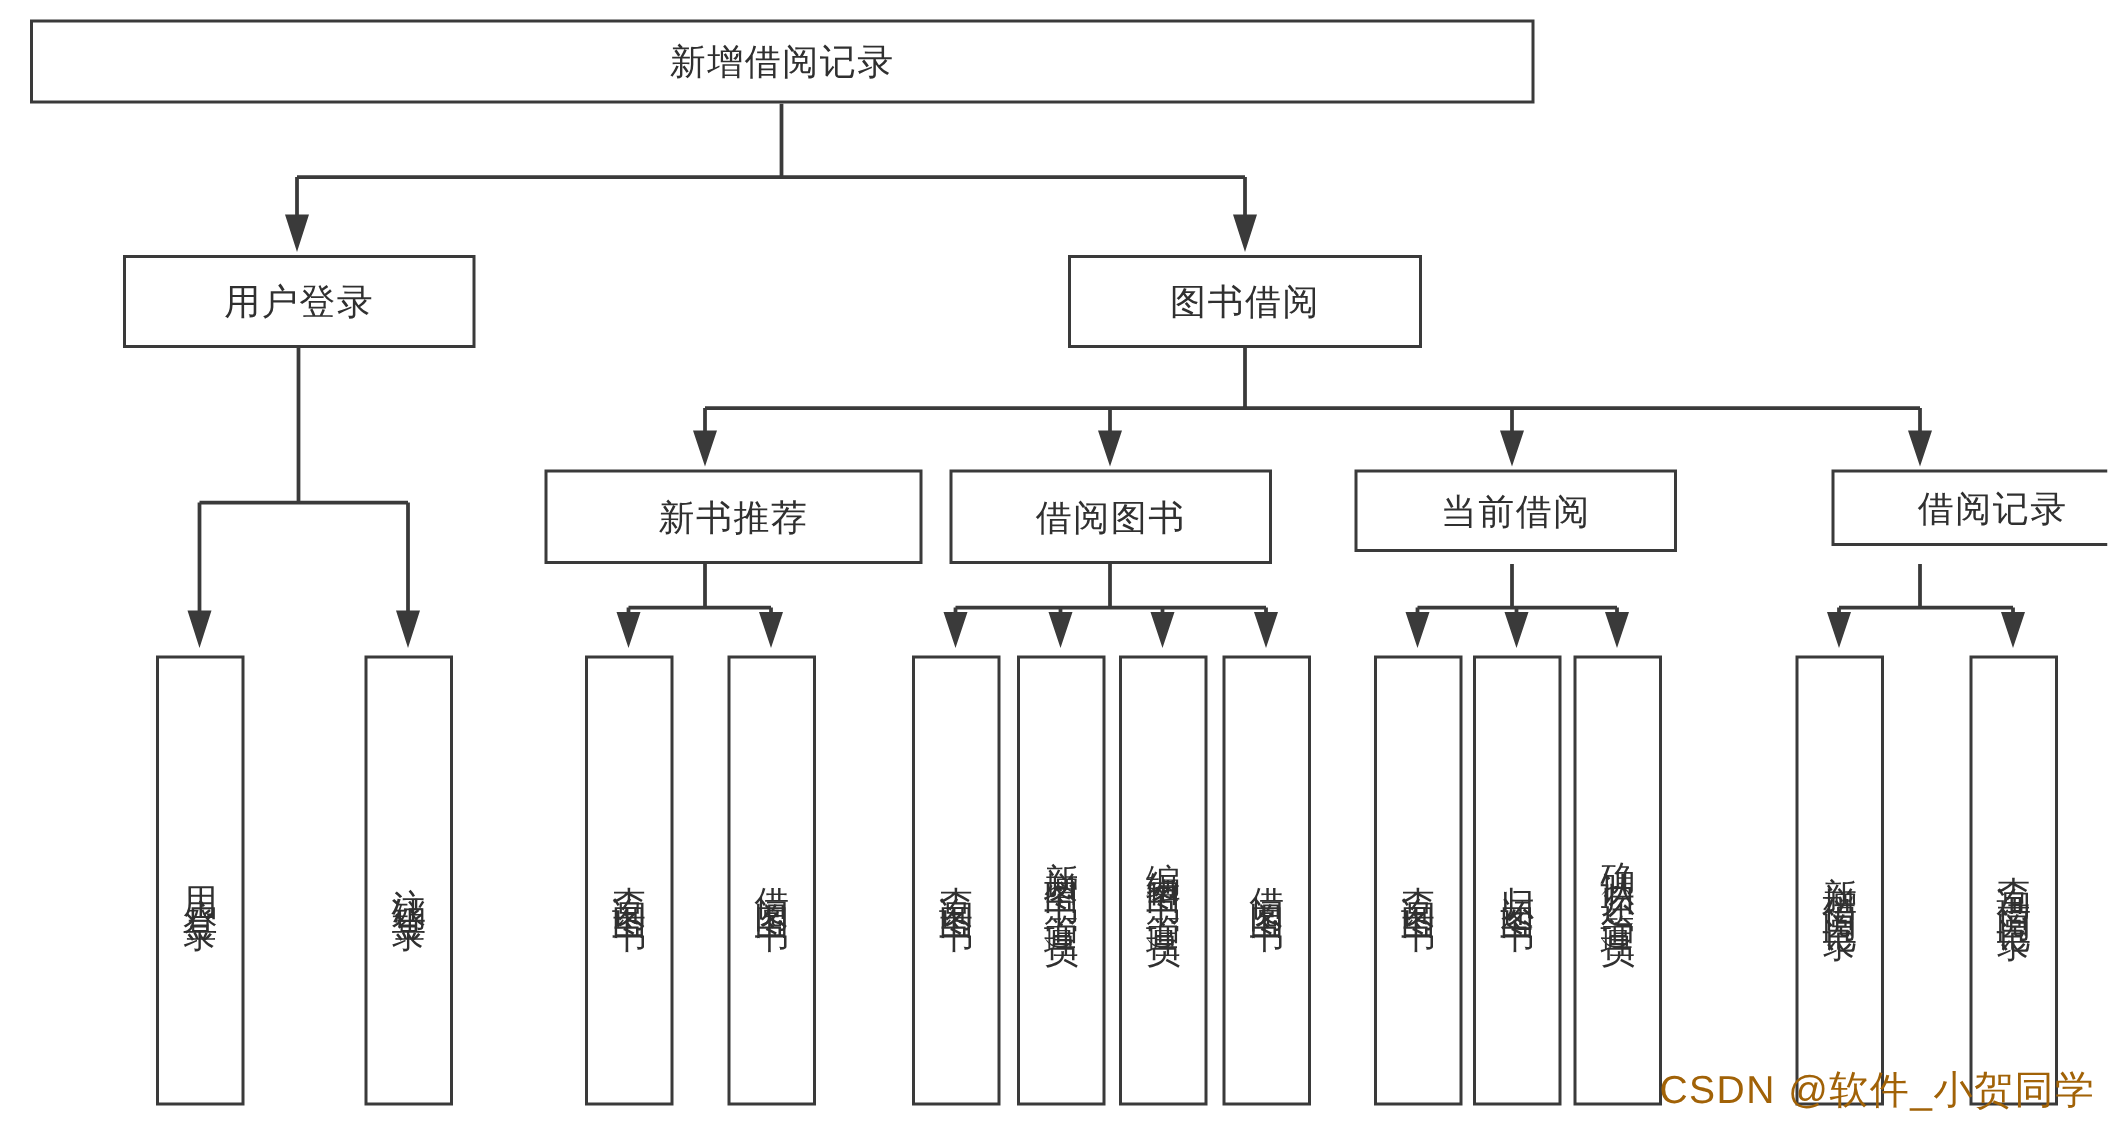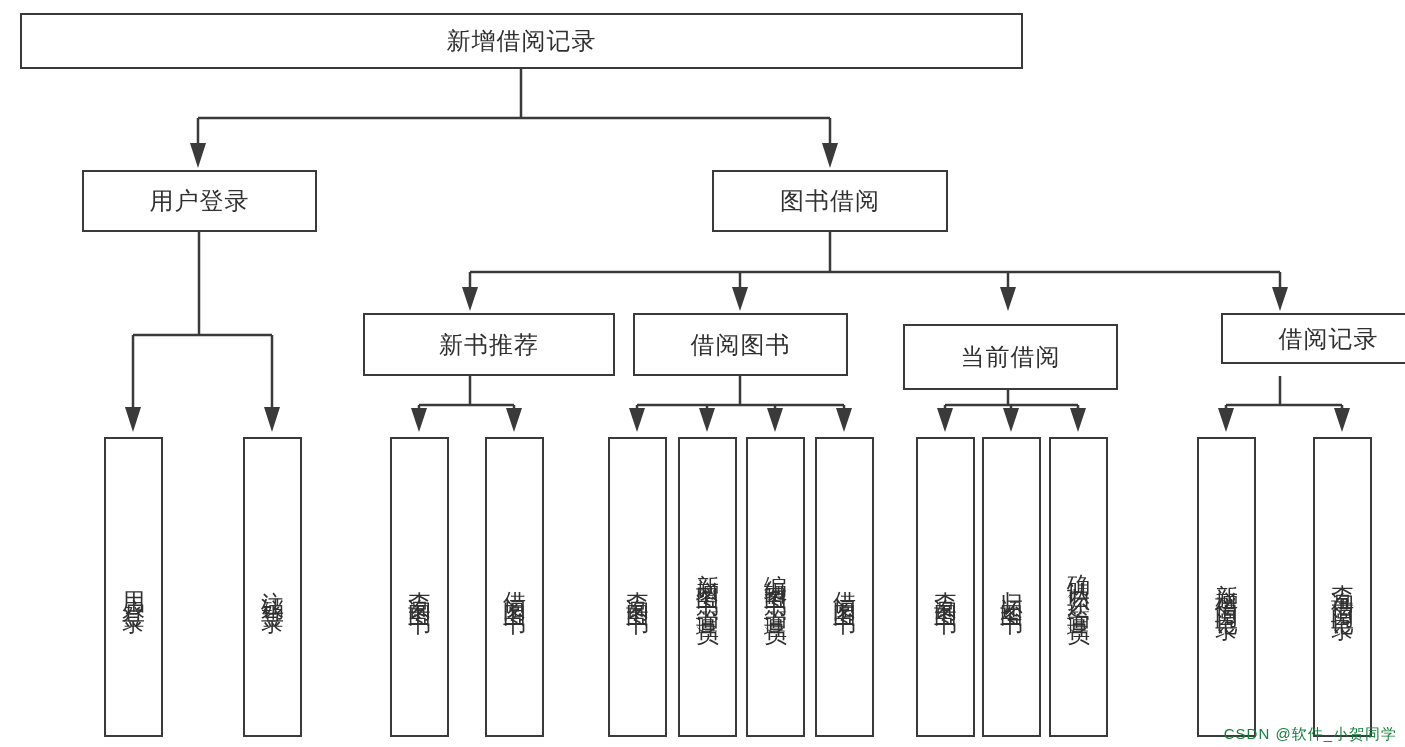--- a/index.html
+++ b/index.html
@@ -27,22 +27,22 @@
   .vtext{
     writing-mode:vertical-rl;
     text-orientation:mixed;
     letter-spacing:7px;
     line-height:1;
     white-space:nowrap;
   }
   .watermark{
     position:absolute;
     right:8px;bottom:3px;
-    font-size:15px;
-    color:#15803d;
+    font-size:26px;
+    color:#a16207;
     letter-spacing:1px;
     z-index:5;
   }
 </style>
 </head>
 <body>
 
 <div id="stage">
 
   <svg id="wires" viewBox="0 0 1405 747" xmlns="http://www.w3.org/2000/svg">
@@ -67,21 +67,21 @@
       M1334 408 H1350 L1342 432 Z"></path>
   </svg>
 
   <div class="box h" style="left:20px;top:13px;width:1003px;height:56px">新增借阅记录</div>
 
   <div class="box h" style="left:82px;top:170px;width:235px;height:62px">用户登录</div>
   <div class="box h" style="left:712px;top:170px;width:236px;height:62px">图书借阅</div>
 
   <div class="box h" style="left:363px;top:313px;width:252px;height:63px">新书推荐</div>
   <div class="box h" style="left:633px;top:313px;width:215px;height:63px">借阅图书</div>
-  <div class="box h" style="left:903px;top:324px;width:215px;height:66px">当前借阅</div>
+  <div class="box h" style="left:903px;top:313px;width:215px;height:55px">当前借阅</div>
   <div class="box h" style="left:1221px;top:313px;width:215px;height:51px">借阅记录</div>
 
   <div class="box v" style="left:104px;top:437px;width:59px;height:300px">
     <span class="vtext">用户登录</span>
   </div>
   <div class="box v" style="left:243px;top:437px;width:59px;height:300px">
     <span class="vtext">注销登录</span>
   </div>
 
   <div class="box v" style="left:390px;top:437px;width:59px;height:300px">

